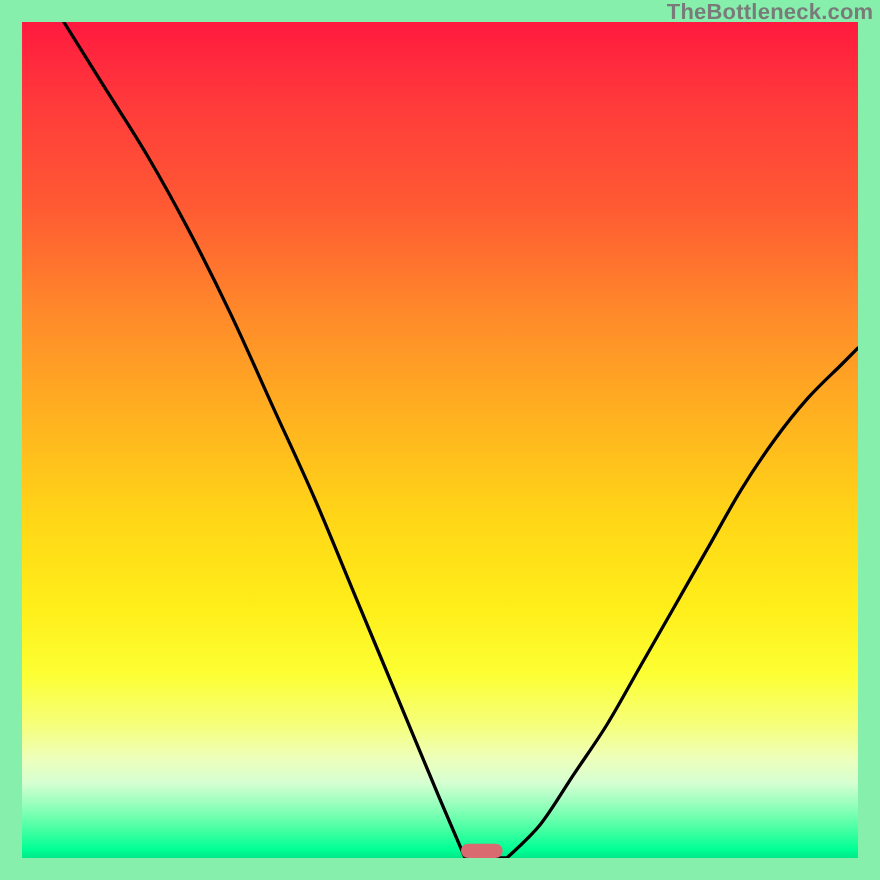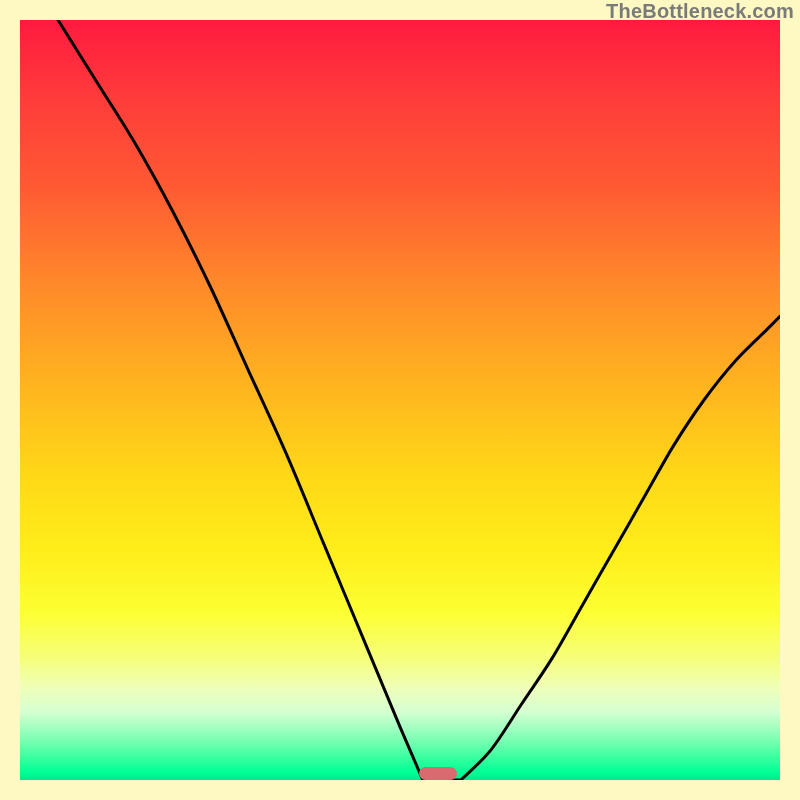--- a/index.html
+++ b/index.html
@@ -8,21 +8,21 @@
     width: 800px;
     height: 800px;
     background: #000;
     overflow: hidden;
     font-family: Arial, Helvetica, sans-serif;
   }
   .frame {
     position: relative;
     width: 800px;
     height: 800px;
-    background: #fef9c3;
+    background: #86efac;
   }
   .plot {
     position: absolute;
     left: 20px;
     top: 20px;
     width: 760px;
     height: 760px;
     overflow: hidden;
   }
   .gradient {

